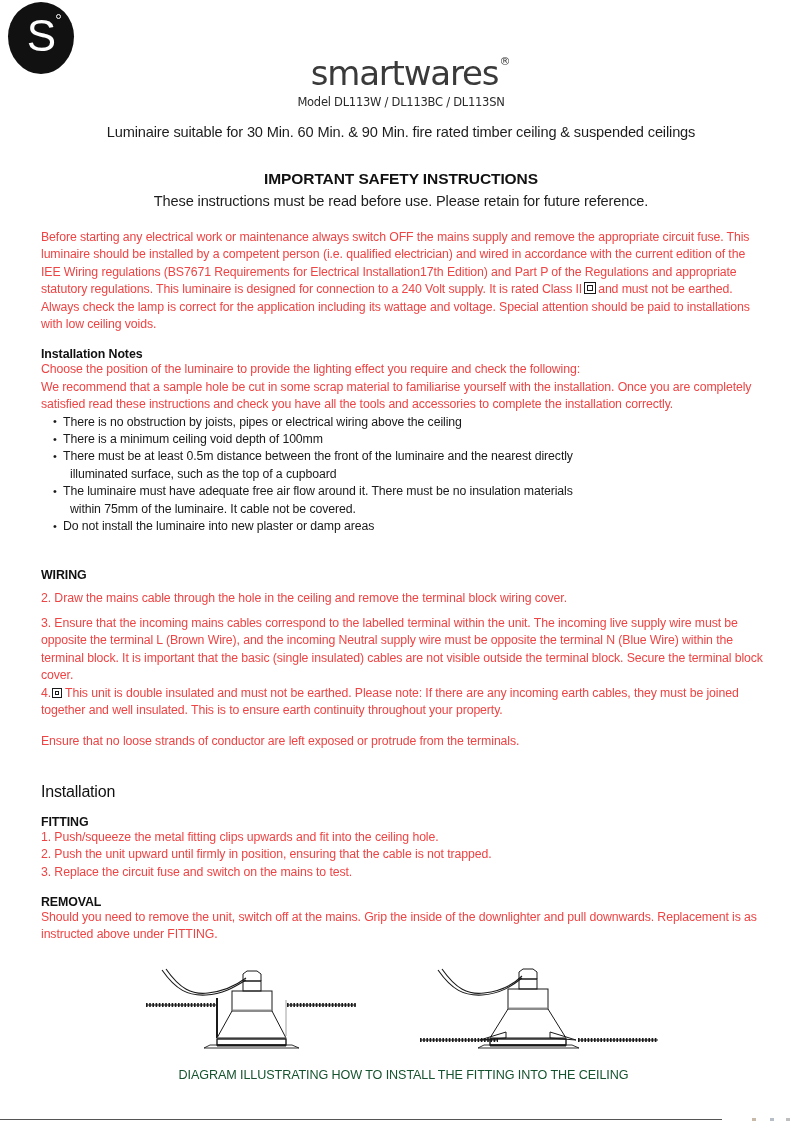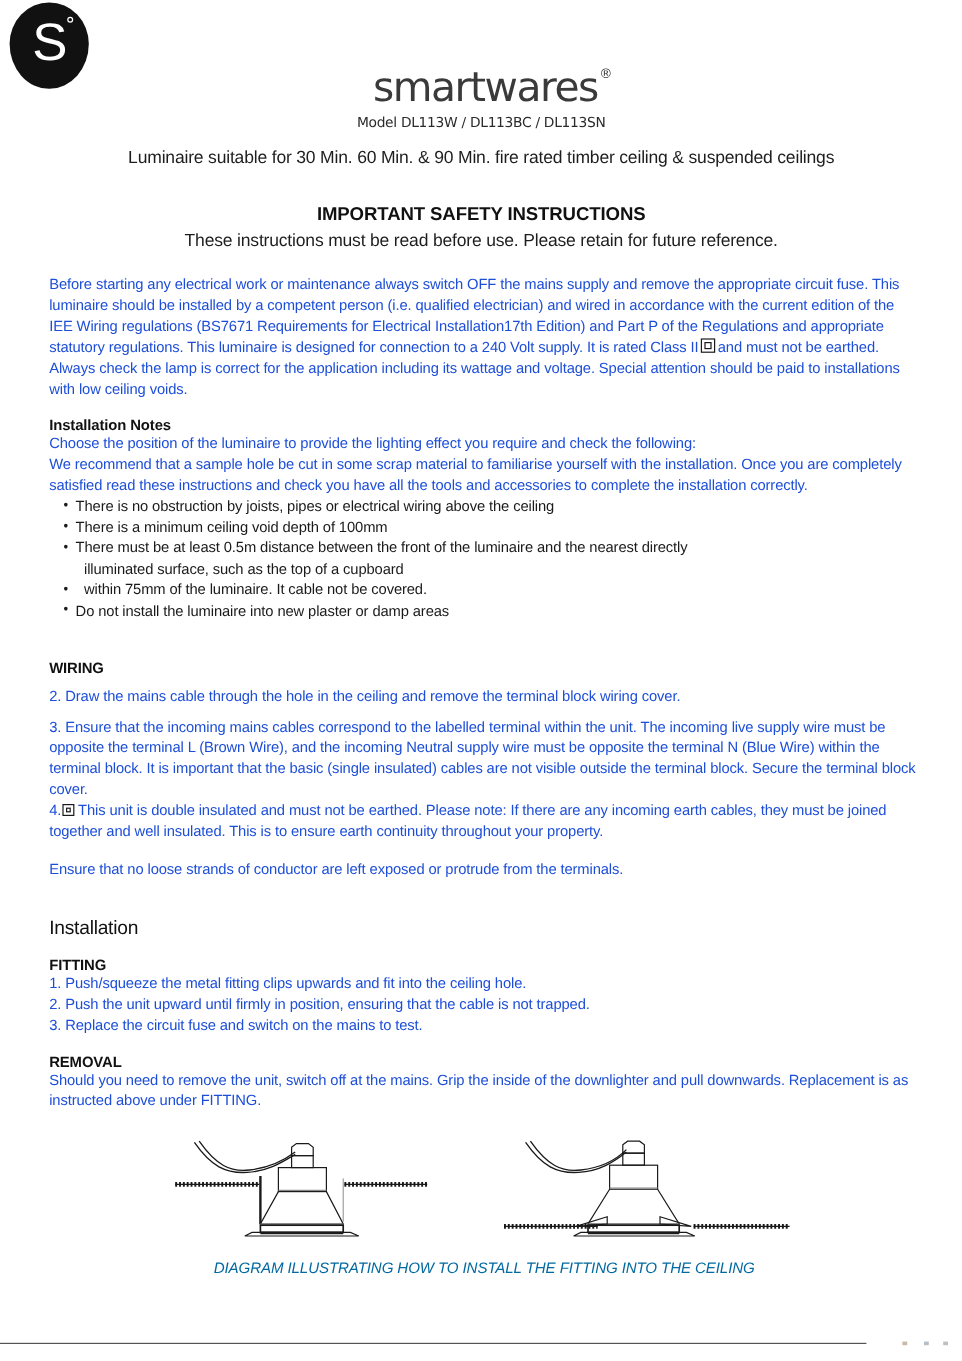--- a/index.html
+++ b/index.html
@@ -112,21 +112,21 @@
 
   
   .content {
     padding: 0 36px 0 41px;
   }
   p.body {
     font-size: 12.3px;
     line-height: 17.4px;
     margin: 0;
     letter-spacing: -0.1px;
-    color: #1d4ed8;
+    color: #ef4444;
   }
   .gap-lg { height: 20px; }
   .gap-md { height: 14px; }
   .gap-sm { height: 8px; }
   .gap-xl { height: 32px; }
 
   .sec-head {
     font-size: 12.4px;
     font-weight: bold;
     margin: 0;
@@ -192,22 +192,21 @@
     margin-top: 16px;
     display: flex;
     justify-content: center;
     gap: 28px;
   }
   .caption {
     text-align: center;
     font-size: 12.6px;
     margin-top: 8px;
     letter-spacing: -0.1px;
-    color: #0369a1;
-    font-style: italic;
+    color: #14532d;
   }
 
   .footer-rule {
     position: absolute;
     left: 0;
     top: 1119px;
     width: 722px;
     height: 1px;
     background: #555555;
   }
@@ -259,20 +258,21 @@
       <span>There is no obstruction by joists, pipes or electrical wiring above the ceiling</span>
     </li>
     <li>
       <span>There is a minimum ceiling void depth of 100mm</span>
     </li>
     <li>
       <span>There must be at least 0.5m distance between the front of the luminaire and the nearest directly</span>
       <span class="cont">illuminated surface, such as the top of a cupboard</span>
     </li>
     <li>
+      <span>The luminaire must have adequate free air flow around it. There must be no insulation materials</span>
       <span class="cont">within 75mm of the luminaire. It cable not be covered.</span>
     </li>
     <li>
       <span>Do not install the luminaire into new plaster or damp areas</span>
     </li>
   </ul>
 
   <div class="gap-xl"></div>
 
   <div class="sec-head">WIRING</div>

